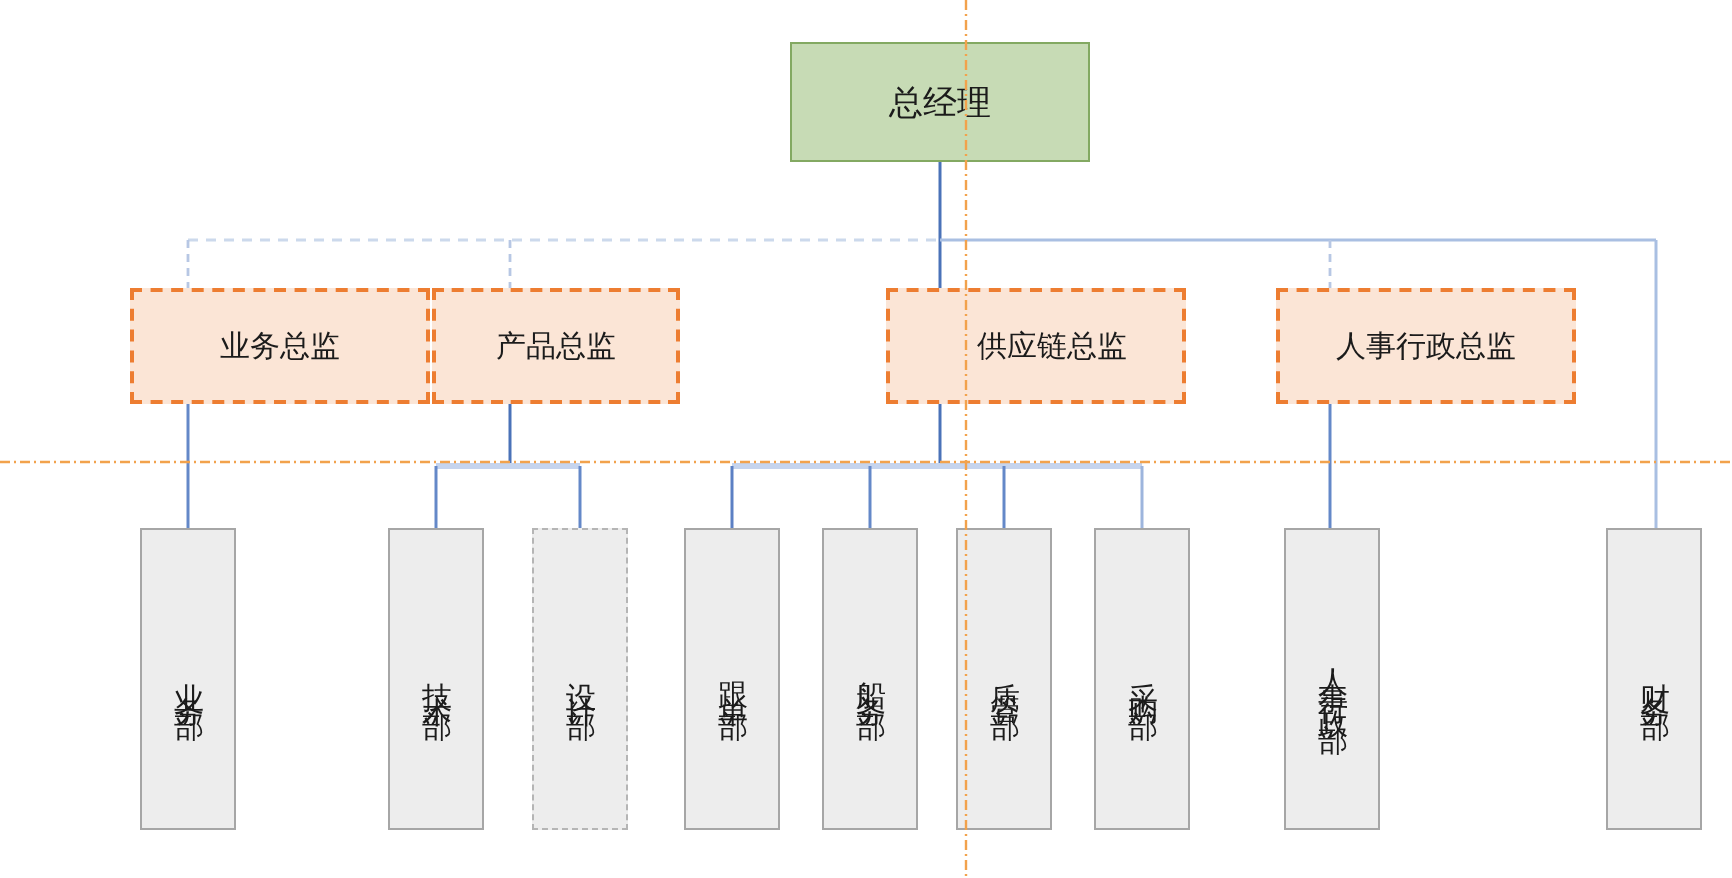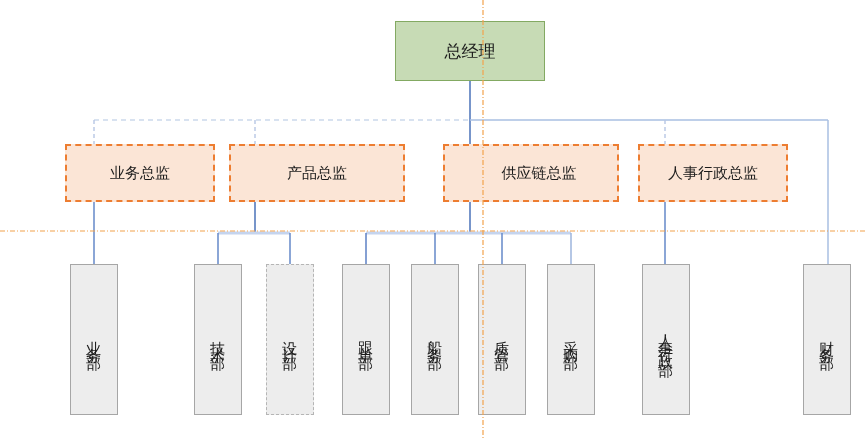--- a/index.html
+++ b/index.html
@@ -20,22 +20,22 @@
     background:#c7dbb5;border:1.5px solid #83a962;
     font-size:17px;
   }
   .director-node{
     top:144px;height:58px;
     background:#fbe5d6;border:2px dashed #ed7d31;
     font-size:15px;
     margin-left:48px;
   }
   #dir-business{left:17px;width:150px;}
-  #dir-product{left:181px;width:176px;}
-  #dir-supply{left:395px;width:176px;padding-left:16px;}
+  #dir-product{left:168px;width:124px;}
+  #dir-supply{left:395px;width:150px;padding-left:16px;}
   #dir-hradmin{left:590px;width:150px;}
   .dept-node{
     top:264px;width:48px;height:151px;
     background:#ededed;border:1.6px solid #a6a6a6;
   }
   .dept-node.dashed{border-style:dashed;border-color:#b5b5b5;}
   .vtext{
     writing-mode:vertical-rl;text-orientation:upright;
     font-size:15px;letter-spacing:7px;color:#1b1b1b;line-height:1;
   }

